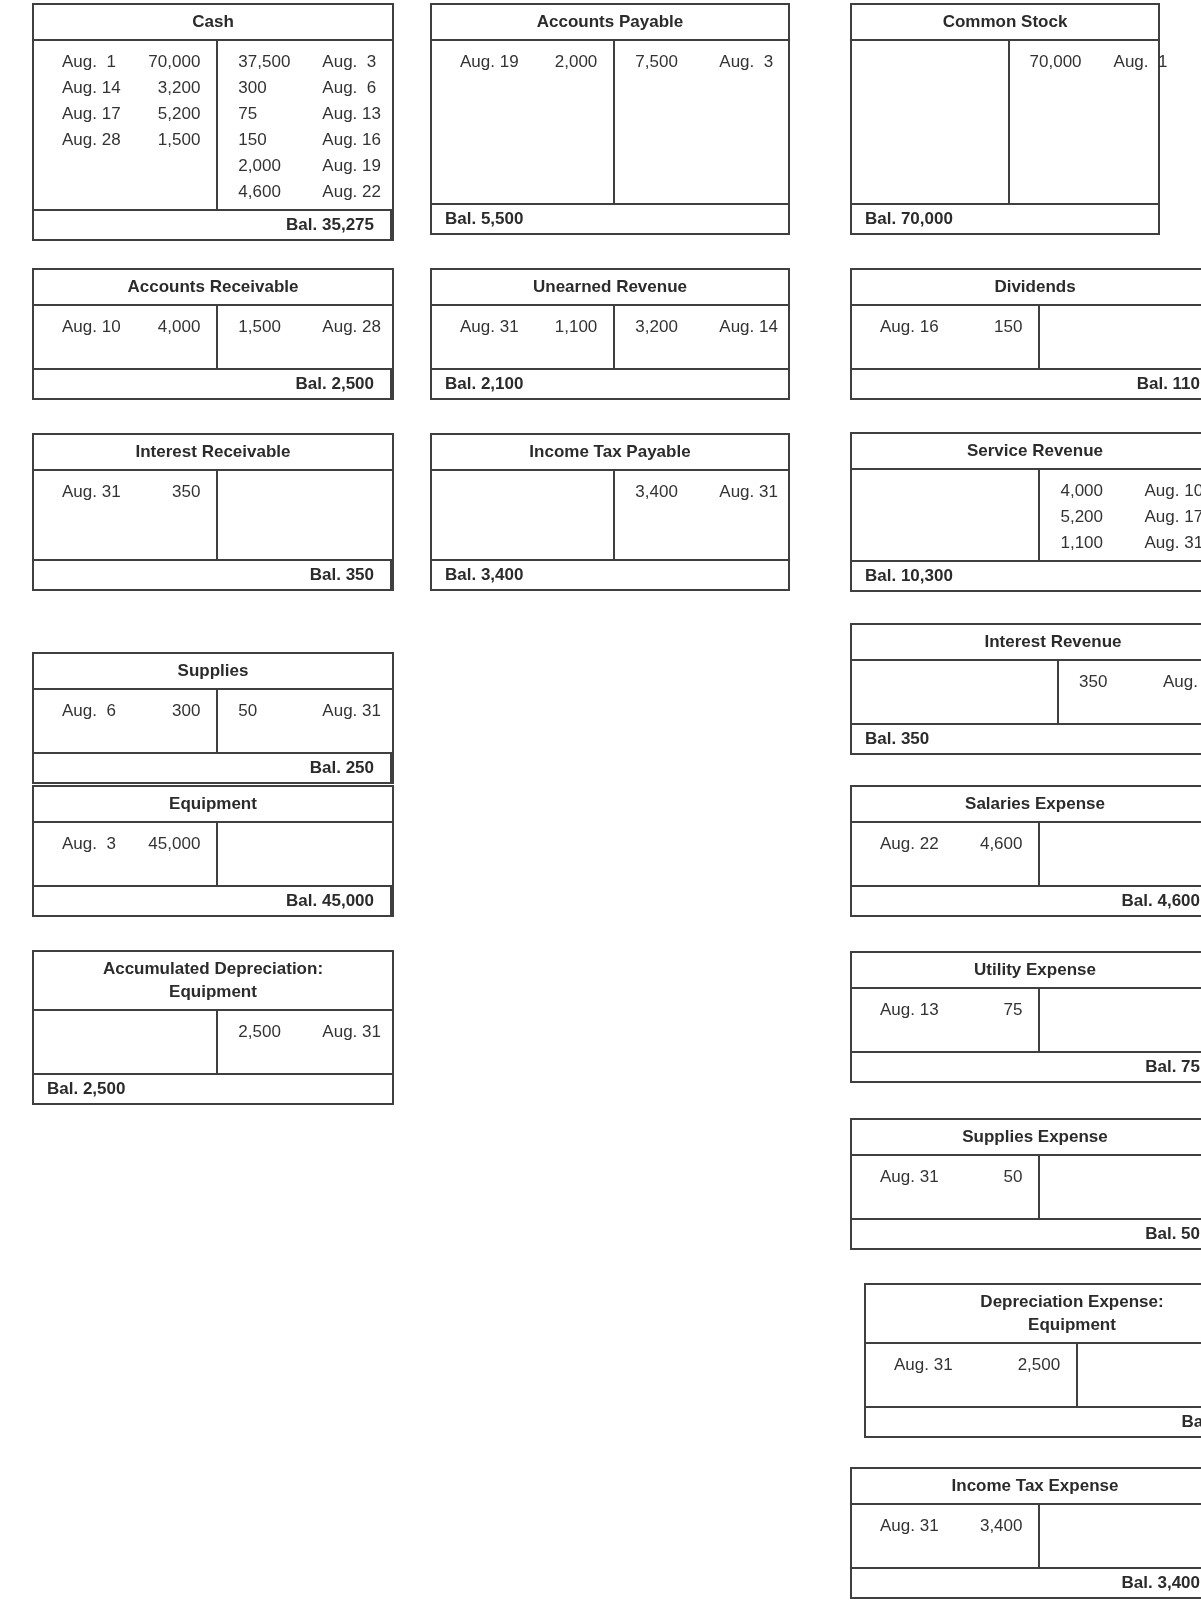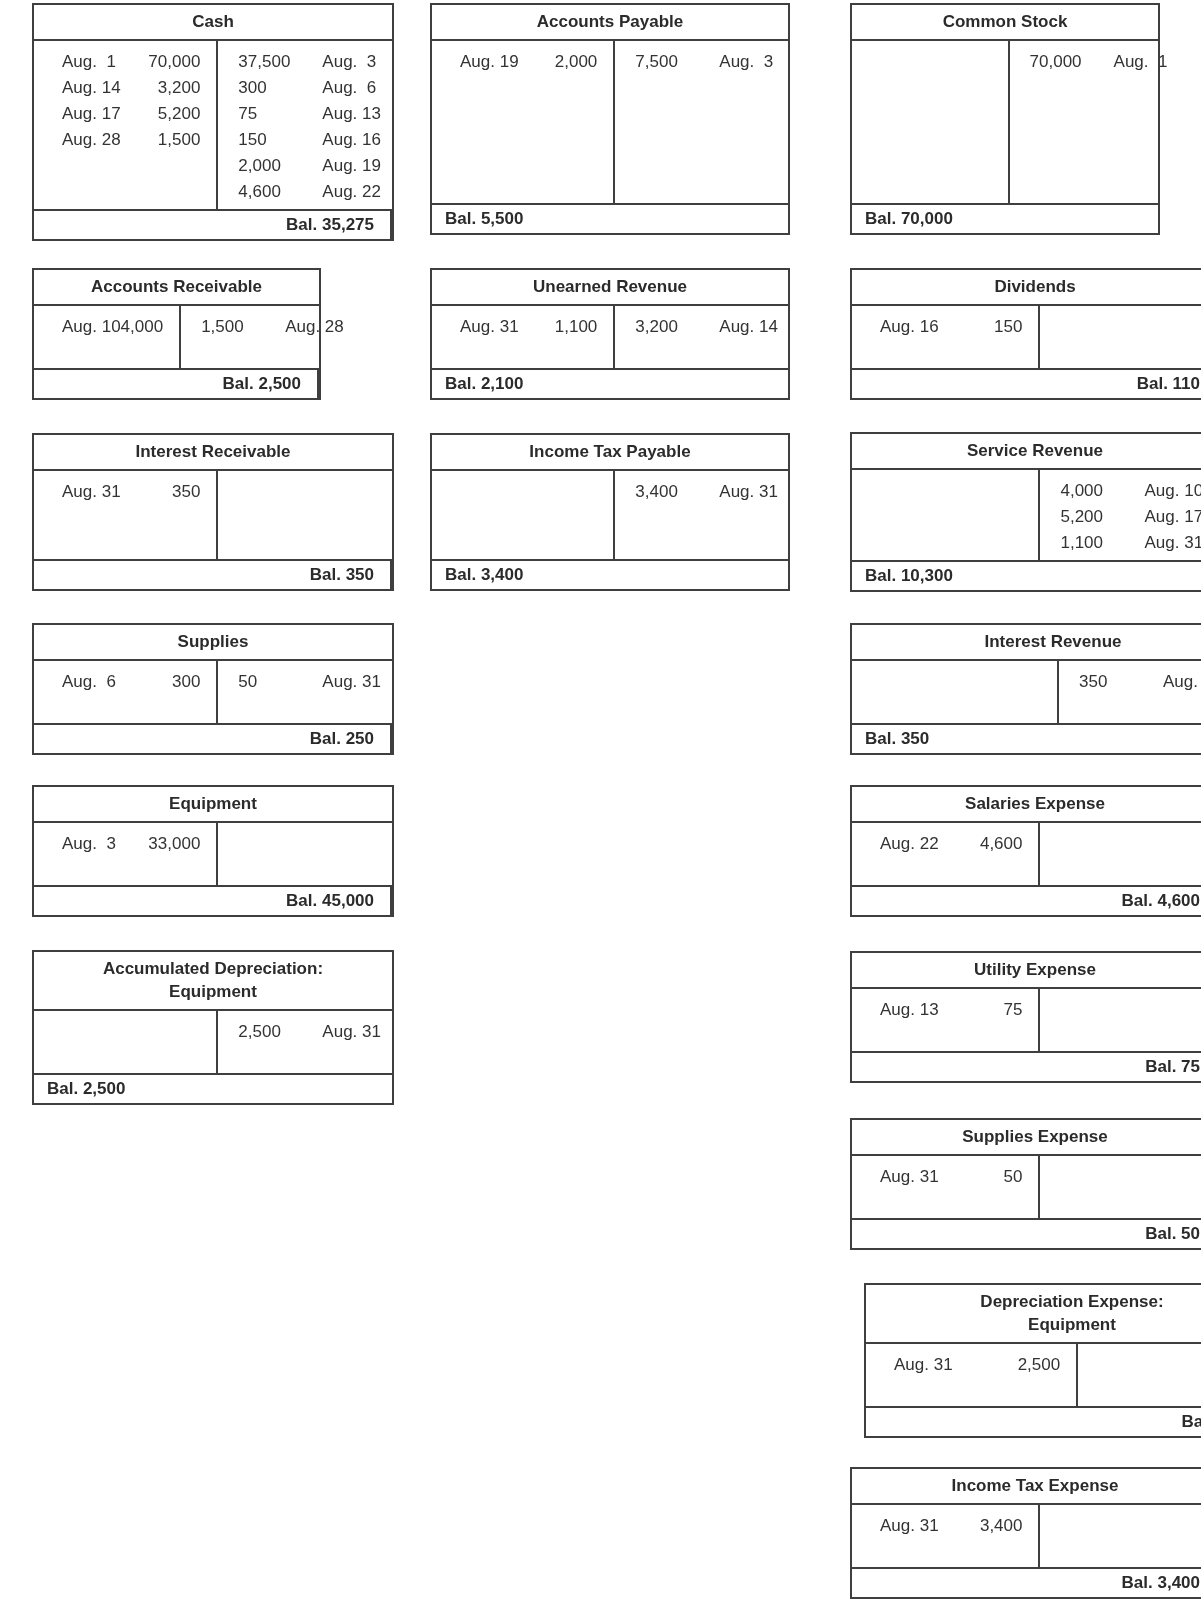--- a/index.html
+++ b/index.html
@@ -118,21 +118,21 @@
       <div class="side credit">
           <div class="entry"><span class="amount">70,000</span><span class="date">Aug.  1</span></div>
         </div>
     </div>
     <div class="acct-bal">
       <div class="bal-debit"></div>
       <div class="bal-credit">Bal. 70,000</div>
     </div>
   </div>
 
-  <div class="account" style="left:8px; top:268px; width:289px;">
+  <div class="account" style="left:8px; top:268px; width:362px;">
     <div class="acct-title">Accounts Receivable</div>
     <div class="acct-body standard">
       <div class="side debit">
           <div class="entry"><span class="date">Aug. 10</span><span class="amount">4,000</span></div>
         </div>
       <div class="side credit">
           <div class="entry"><span class="amount">1,500</span><span class="date">Aug. 28</span></div>
         </div>
     </div>
     <div class="acct-bal">
@@ -208,21 +208,21 @@
           <div class="entry"><span class="amount">5,200</span><span class="date">Aug. 17</span></div>
           <div class="entry"><span class="amount">1,100</span><span class="date">Aug. 31</span></div>
         </div>
     </div>
     <div class="acct-bal">
       <div class="bal-debit"></div>
       <div class="bal-credit">Bal. 10,300</div>
     </div>
   </div>
 
-  <div class="account" style="left:8px; top:623px; width:362px;">
+  <div class="account" style="left:8px; top:652px; width:362px;">
     <div class="acct-title">Supplies</div>
     <div class="acct-body standard">
       <div class="side debit">
           <div class="entry"><span class="date">Aug.  6</span><span class="amount">300</span></div>
         </div>
       <div class="side credit">
           <div class="entry"><span class="amount">50</span><span class="date">Aug. 31</span></div>
         </div>
     </div>
     <div class="acct-bal">
@@ -242,21 +242,21 @@
     <div class="acct-bal">
       <div class="bal-debit"></div>
       <div class="bal-credit">Bal. 350</div>
     </div>
   </div>
 
   <div class="account" style="left:8px; top:785px; width:362px;">
     <div class="acct-title">Equipment</div>
     <div class="acct-body standard">
       <div class="side debit">
-          <div class="entry"><span class="date">Aug.  3</span><span class="amount">33,000</span></div>
+          <div class="entry"><span class="date">Aug.  3</span><span class="amount">45,000</span></div>
         </div>
       <div class="side credit"></div>
     </div>
     <div class="acct-bal">
       <div class="bal-debit">Bal. 45,000</div>
       <div class="bal-credit"></div>
     </div>
   </div>
 
   <div class="account" style="left:826px; top:785px; width:370px;">

